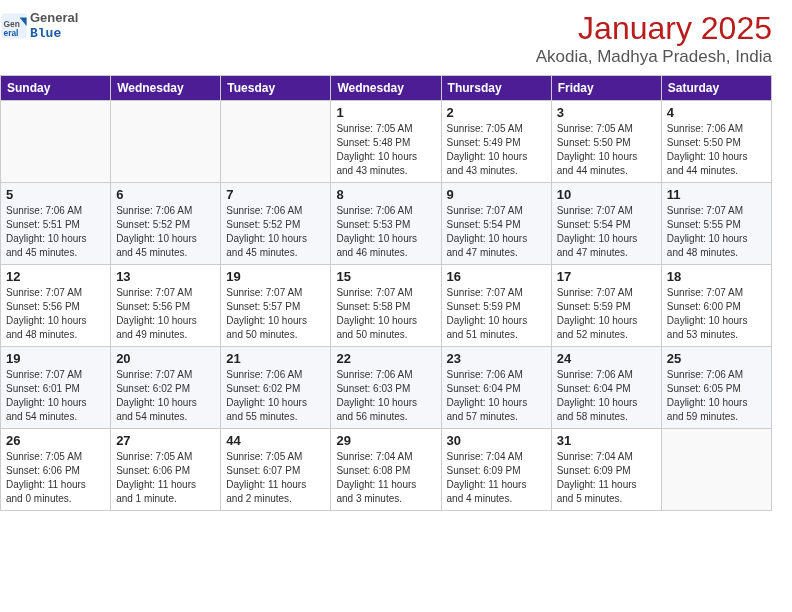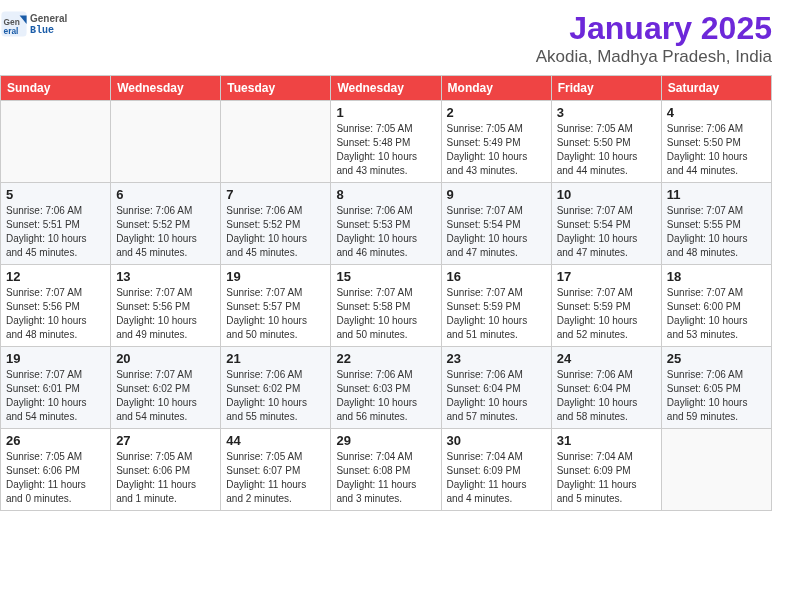--- a/index.html
+++ b/index.html
@@ -2,64 +2,64 @@
 <html><head>
   <meta charset="utf-8">
   <style>
     * { box-sizing: border-box; margin: 0; padding: 0; }
     body { font-family: Arial, sans-serif; background: #fff; width: 792px; height: 612px; overflow: hidden; }
     .page { width: 772px; height: 612px; padding: 10px 0; }
     .header-row { display: flex; justify-content: space-between; align-items: flex-start; margin-bottom: 8px; }
     .logo { display: flex; align-items: center; }
     .logo-icon { width: 28px; height: 28px; margin-right: 2px; }
     .title-block { text-align: right; }
-    .title-month { font-size: 32px; font-weight: bold; color: #6d28d9; }
+    .title-month { font-size: 32px; font-weight: normal; color: #b91c1c; }
     .title-location { font-size: 17px; color: #555; }
     .calendar { width: 100%; border-collapse: collapse; }
-    .calendar th { background: #ef4444; color: #fff; text-align: left; padding: 5px 6px; font-size: 12px; border: 1px solid #ccc; }
+    .calendar th { background: #4c1d95; color: #fff; text-align: left; padding: 5px 6px; font-size: 12px; border: 1px solid #ccc; }
     .calendar td { border: 1px solid #ccc; padding: 4px 5px; vertical-align: top; font-size: 10px; color: #333; width: calc(100%/7); background: #fff; }
     .calendar tr:nth-child(even) td { background: #f5f7fa; }
     .day-num { font-size: 13px; font-weight: bold; color: #222; display: block; margin-bottom: 2px; }
     .day-detail { font-size: 10px; color: #333; line-height: 1.4; }
     .empty { background: #f9f9f9 !important; }
     .calendar tbody tr td { height: 80px; }
   </style>
 </head>
 <body>
 
 <div class="page">
   <div class="header-row">
     <div class="logo">
       <svg class="logo-icon" viewBox="0 0 40 40">
         <rect x="2" y="2" width="36" height="36" rx="5" fill="#e8f0fb"></rect>
         <text x="5" y="22" font-size="12" font-weight="bold" fill="#555">Gen</text>
         <text x="5" y="34" font-size="12" font-weight="bold" fill="#1a5ca8">eral</text>
         <polygon points="28,8 38,8 38,20" fill="#1a5ca8"></polygon>
       </svg>
       <div>
-        <div style="font-size:10px;font-weight:bold;">
+        <div style="font-size:13px;font-weight:bold;">
           <span style="color:#555;">General</span><br>
           <span style="color:#1a5ca8;font-family:Liberation Mono, monospace;">Blue</span>
         </div>
       </div>
     </div>
     <div class="title-block">
       <div class="title-month">January 2025</div>
       <div class="title-location">Akodia, Madhya Pradesh, India</div>
     </div>
   </div>
 
   <table class="calendar">
     <thead>
       <tr>
         <th>Sunday</th>
         <th>Wednesday</th>
         <th>Tuesday</th>
         <th>Wednesday</th>
-        <th>Monday</th>
+        <th>Thursday</th>
         <th>Friday</th>
         <th>Saturday</th>
       </tr>
     </thead>
     <tbody id="calendar-body">
     <tr>
           <td class="empty"></td>
           <td class="empty"></td>
           <td class="empty"></td>
           <td>

